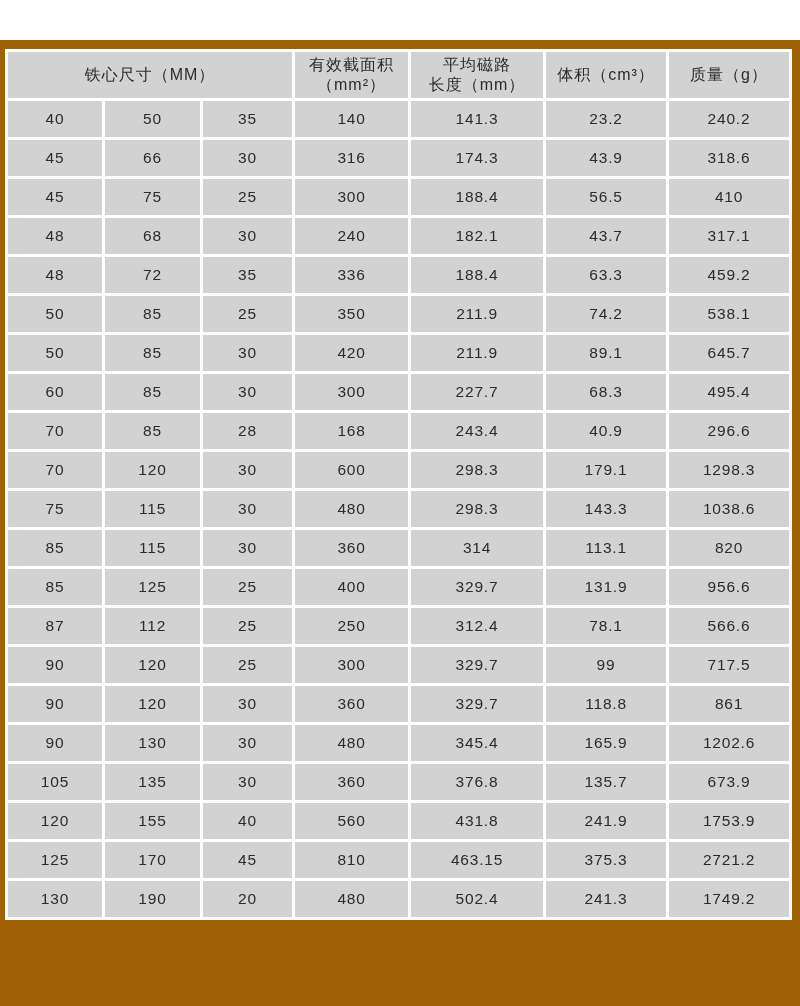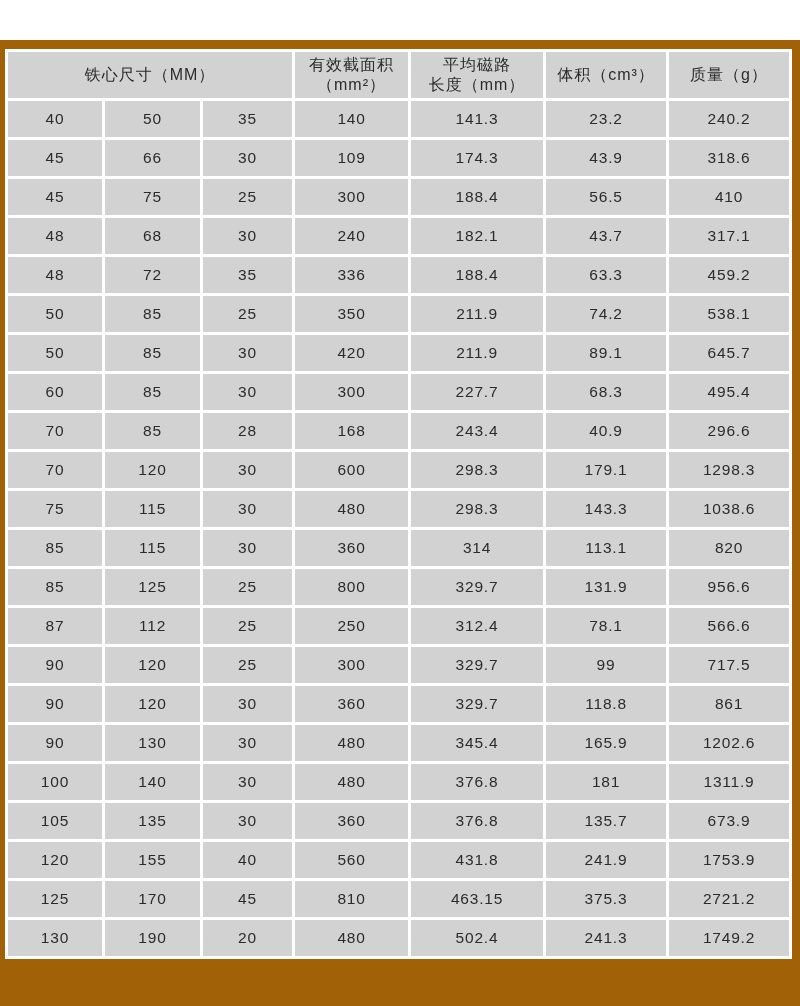--- a/index.html
+++ b/index.html
@@ -83,21 +83,21 @@
           <td>35</td>
           <td>140</td>
           <td>141.3</td>
           <td>23.2</td>
           <td>240.2</td>
         </tr>
         <tr>
           <td>45</td>
           <td>66</td>
           <td>30</td>
-          <td>109</td>
+          <td>316</td>
           <td>174.3</td>
           <td>43.9</td>
           <td>318.6</td>
         </tr>
         <tr>
           <td>45</td>
           <td>75</td>
           <td>25</td>
           <td>300</td>
           <td>188.4</td>
@@ -182,21 +182,21 @@
           <td>30</td>
           <td>360</td>
           <td>314</td>
           <td>113.1</td>
           <td>820</td>
         </tr>
         <tr>
           <td>85</td>
           <td>125</td>
           <td>25</td>
-          <td>800</td>
+          <td>400</td>
           <td>329.7</td>
           <td>131.9</td>
           <td>956.6</td>
         </tr>
         <tr>
           <td>87</td>
           <td>112</td>
           <td>25</td>
           <td>250</td>
           <td>312.4</td>
@@ -222,29 +222,20 @@
           <td>861</td>
         </tr>
         <tr>
           <td>90</td>
           <td>130</td>
           <td>30</td>
           <td>480</td>
           <td>345.4</td>
           <td>165.9</td>
           <td>1202.6</td>
-        </tr>
-        <tr>
-          <td>100</td>
-          <td>140</td>
-          <td>30</td>
-          <td>480</td>
-          <td>376.8</td>
-          <td>181</td>
-          <td>1311.9</td>
         </tr>
         <tr>
           <td>105</td>
           <td>135</td>
           <td>30</td>
           <td>360</td>
           <td>376.8</td>
           <td>135.7</td>
           <td>673.9</td>
         </tr>

